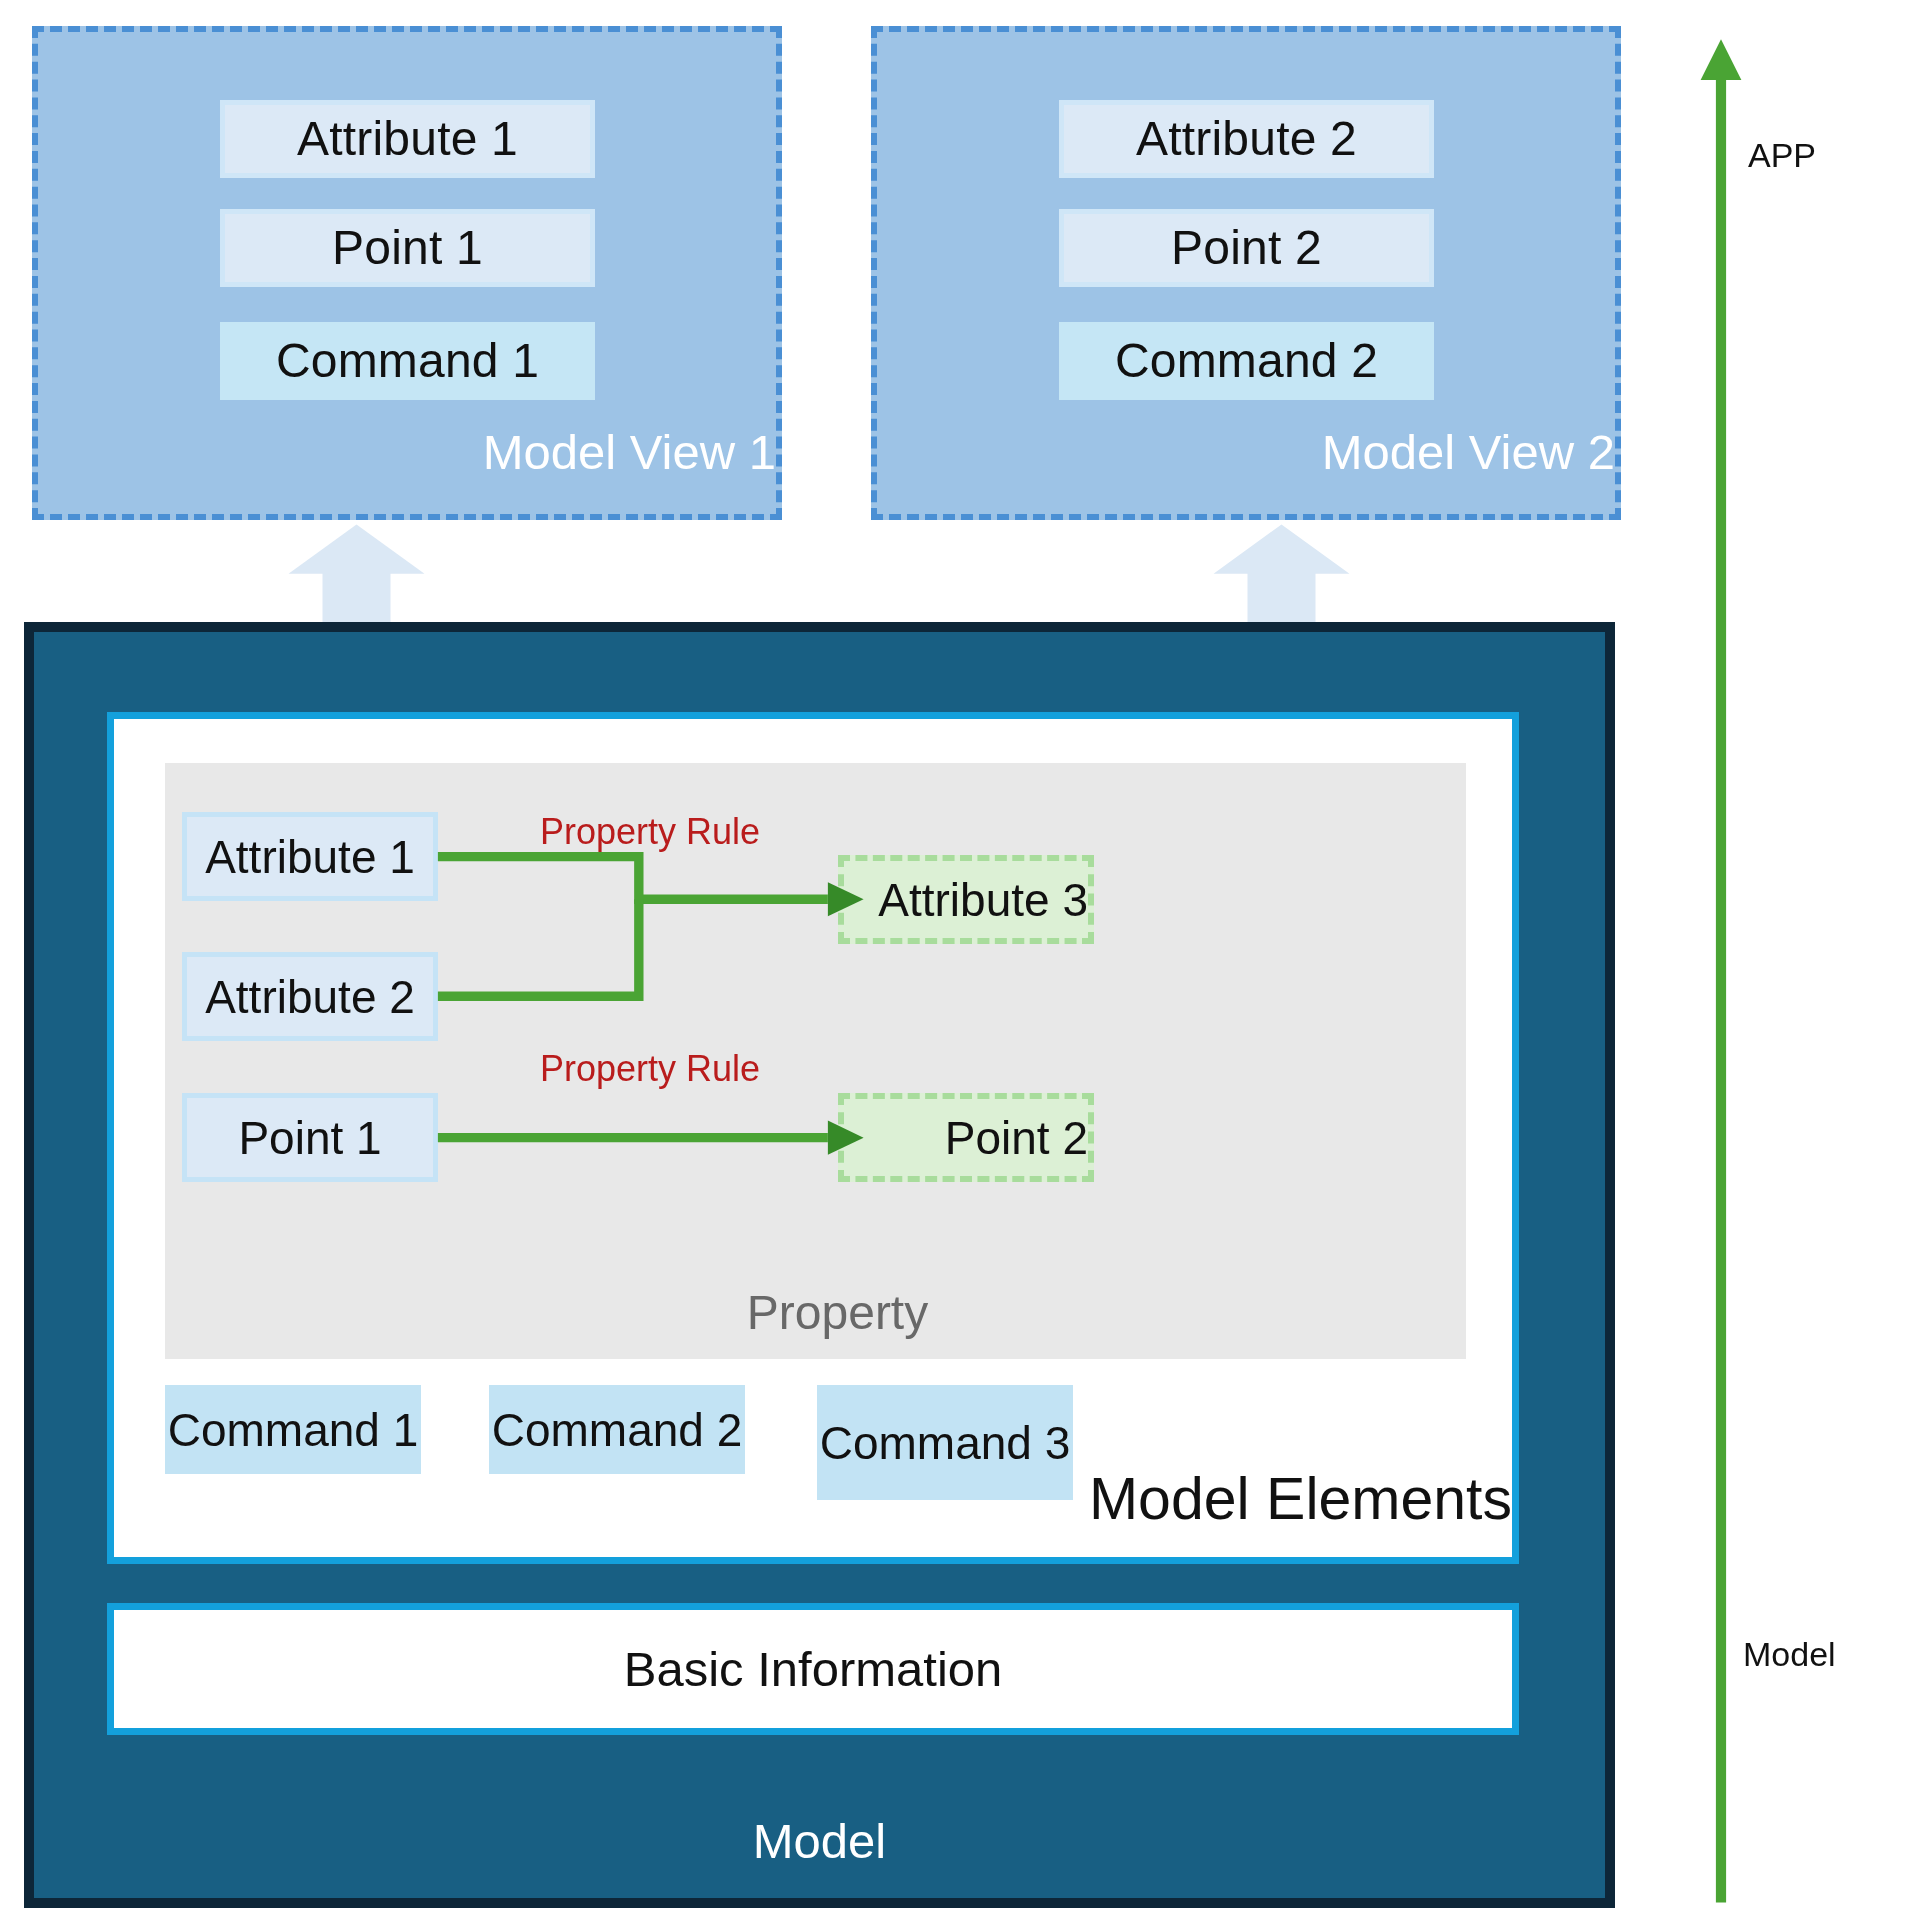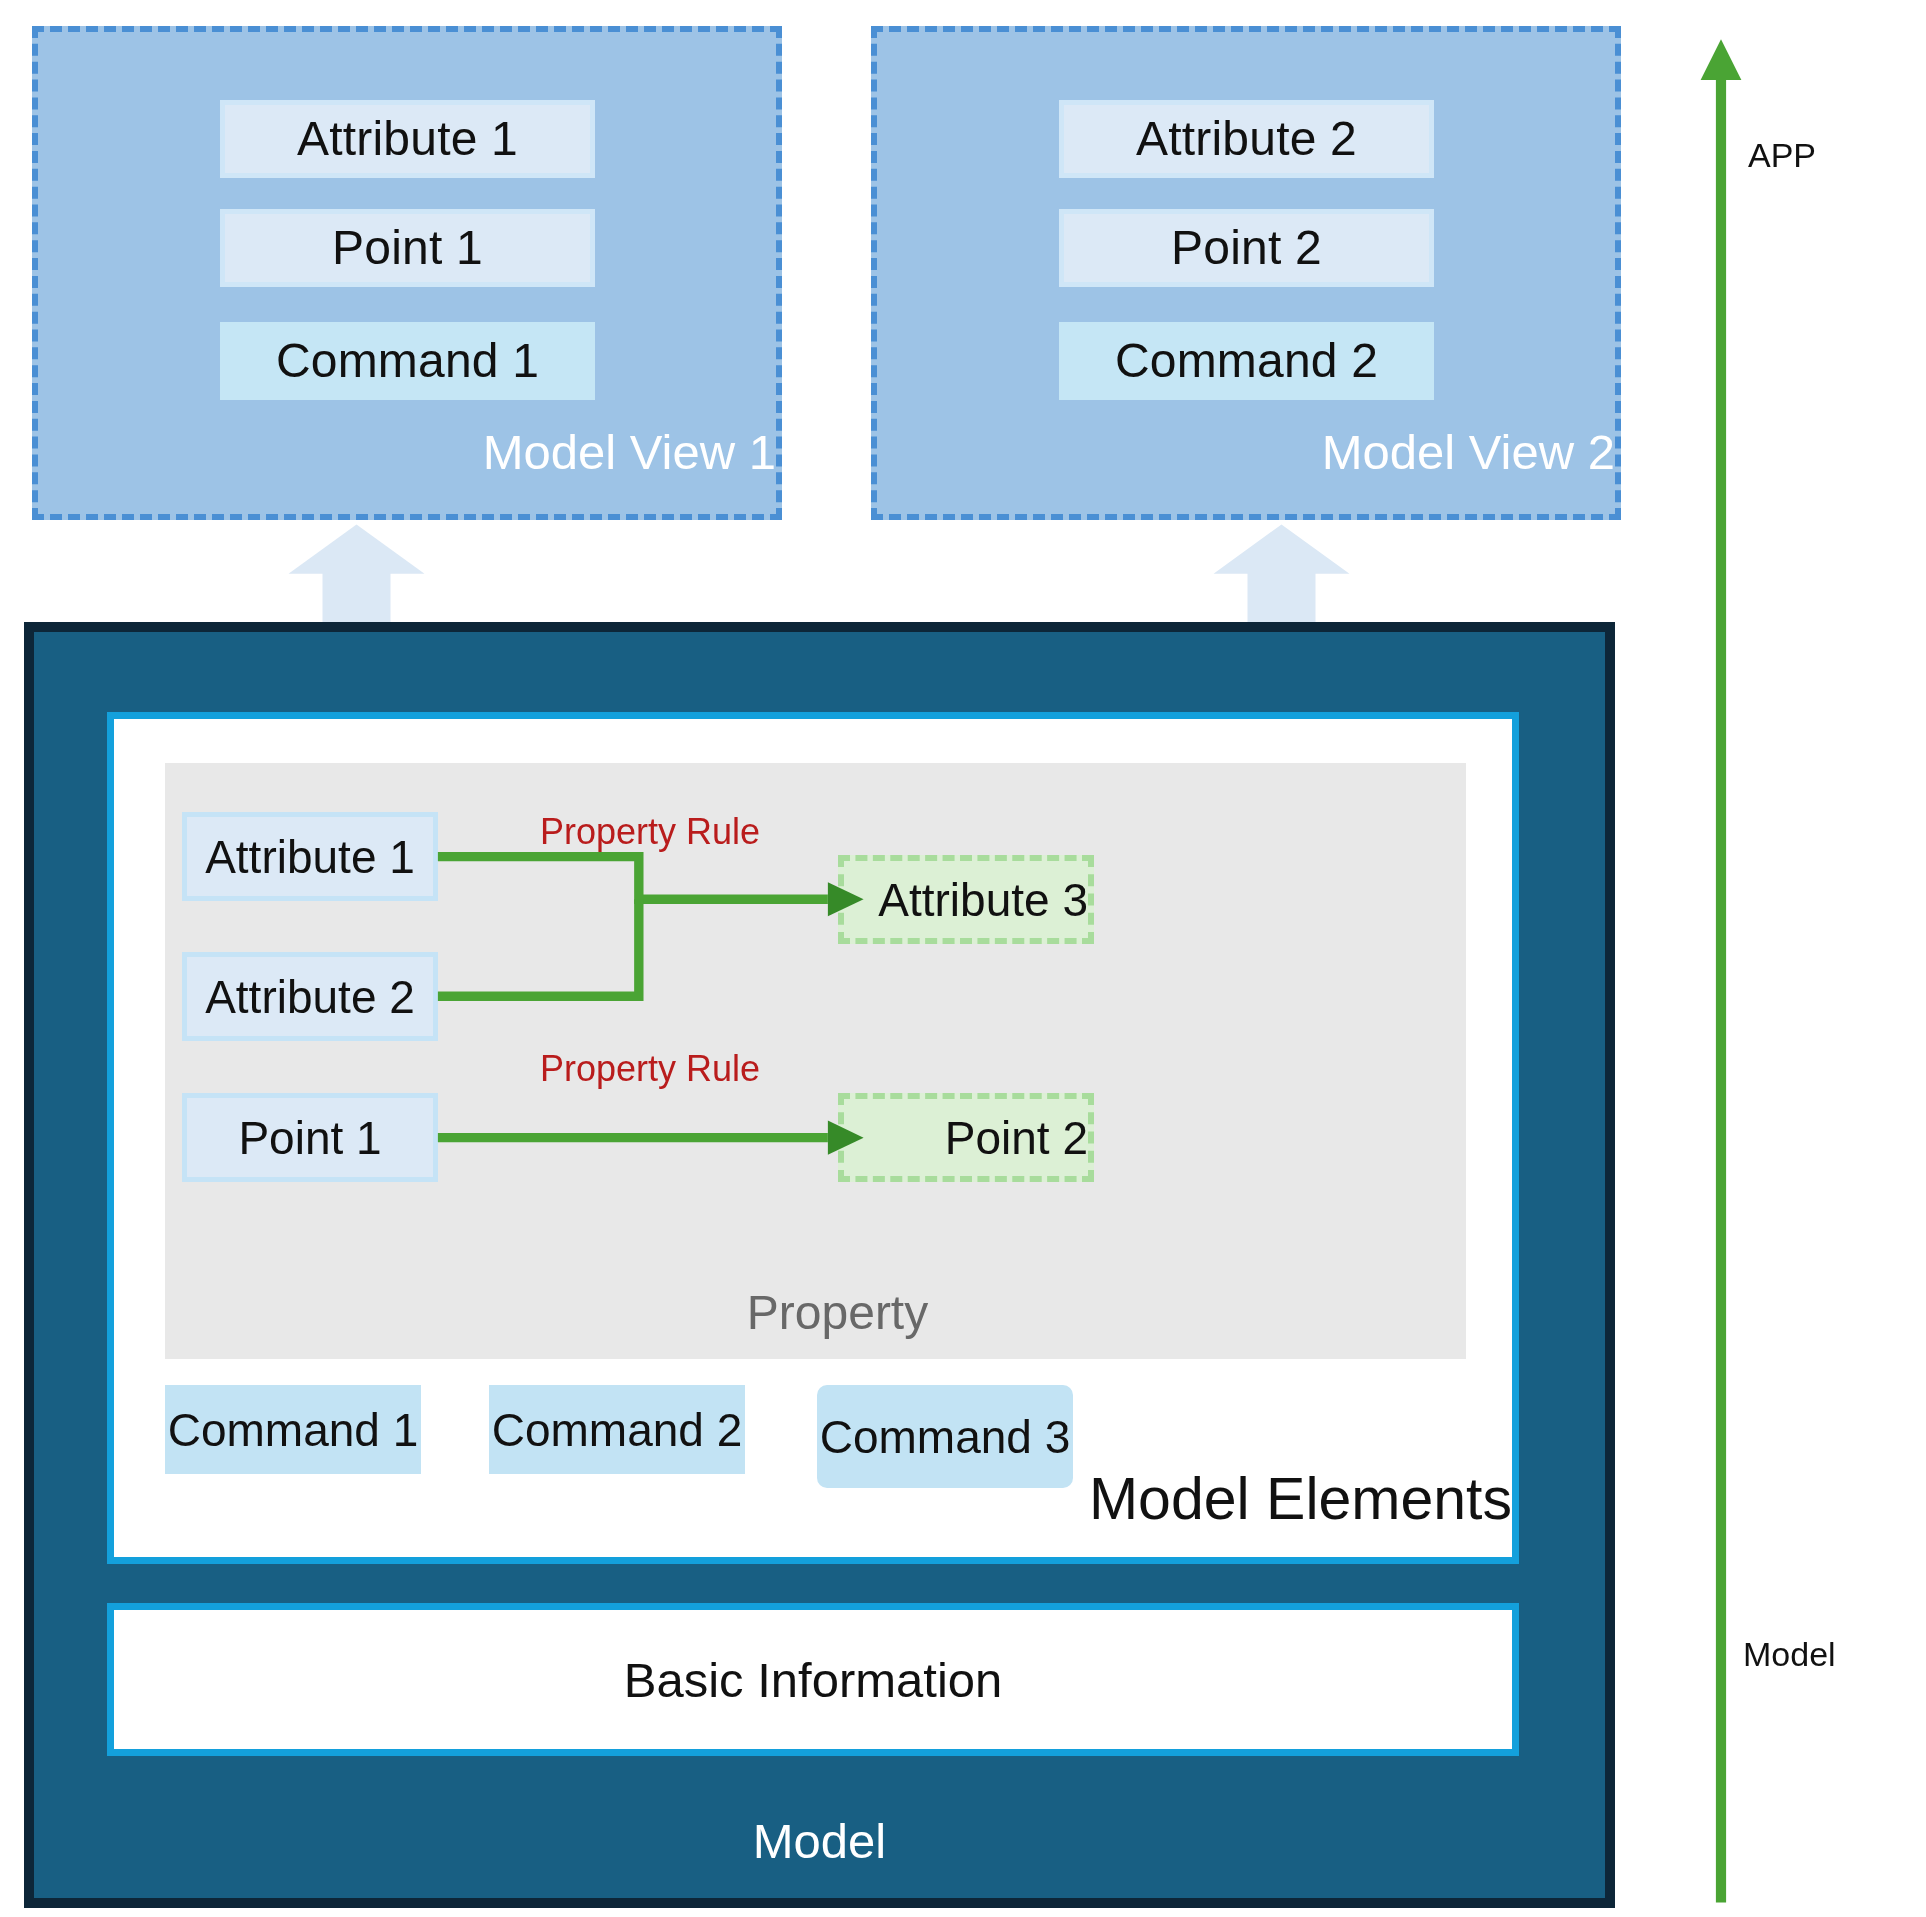--- a/index.html
+++ b/index.html
@@ -143,21 +143,21 @@
     width: 100%;
     text-align: right;
     font-size: 59px;
     color: #111111;
   }
   #basic-info-panel {
     position: absolute;
     left: 73px;
     top: 971px;
     width: 1412px;
-    height: 153px;
+    height: 132px;
     background: #ffffff;
     border: 7.7px solid #13a0dc;
     box-sizing: border-box;
     display: flex;
     align-items: center;
     justify-content: center;
     font-size: 49px;
     color: #111111;
   }
   #model-caption {
@@ -274,21 +274,21 @@
 
         <div id="property-caption">Property</div>
       </div>
 
       <div class="cmd-chip" style="left:51px; top:666px; width:256px; height:89px;">
         <span>Command 1</span>
       </div>
       <div class="cmd-chip" style="left:375px; top:666px; width:256px; height:89px;">
         <span>Command 2</span>
       </div>
-      <div class="cmd-chip" style="left:703px; top:666px; width:256px; height:103px;border-radius:10px;">
+      <div class="cmd-chip" style="left:703px; top:666px; width:256px; height:115px;">
         <span>Command 3</span>
       </div>
 
       <div id="model-elements-caption">Model Elements</div>
     </div>
 
     <div id="basic-info-panel">
       <span>Basic Information</span>
     </div>
 

